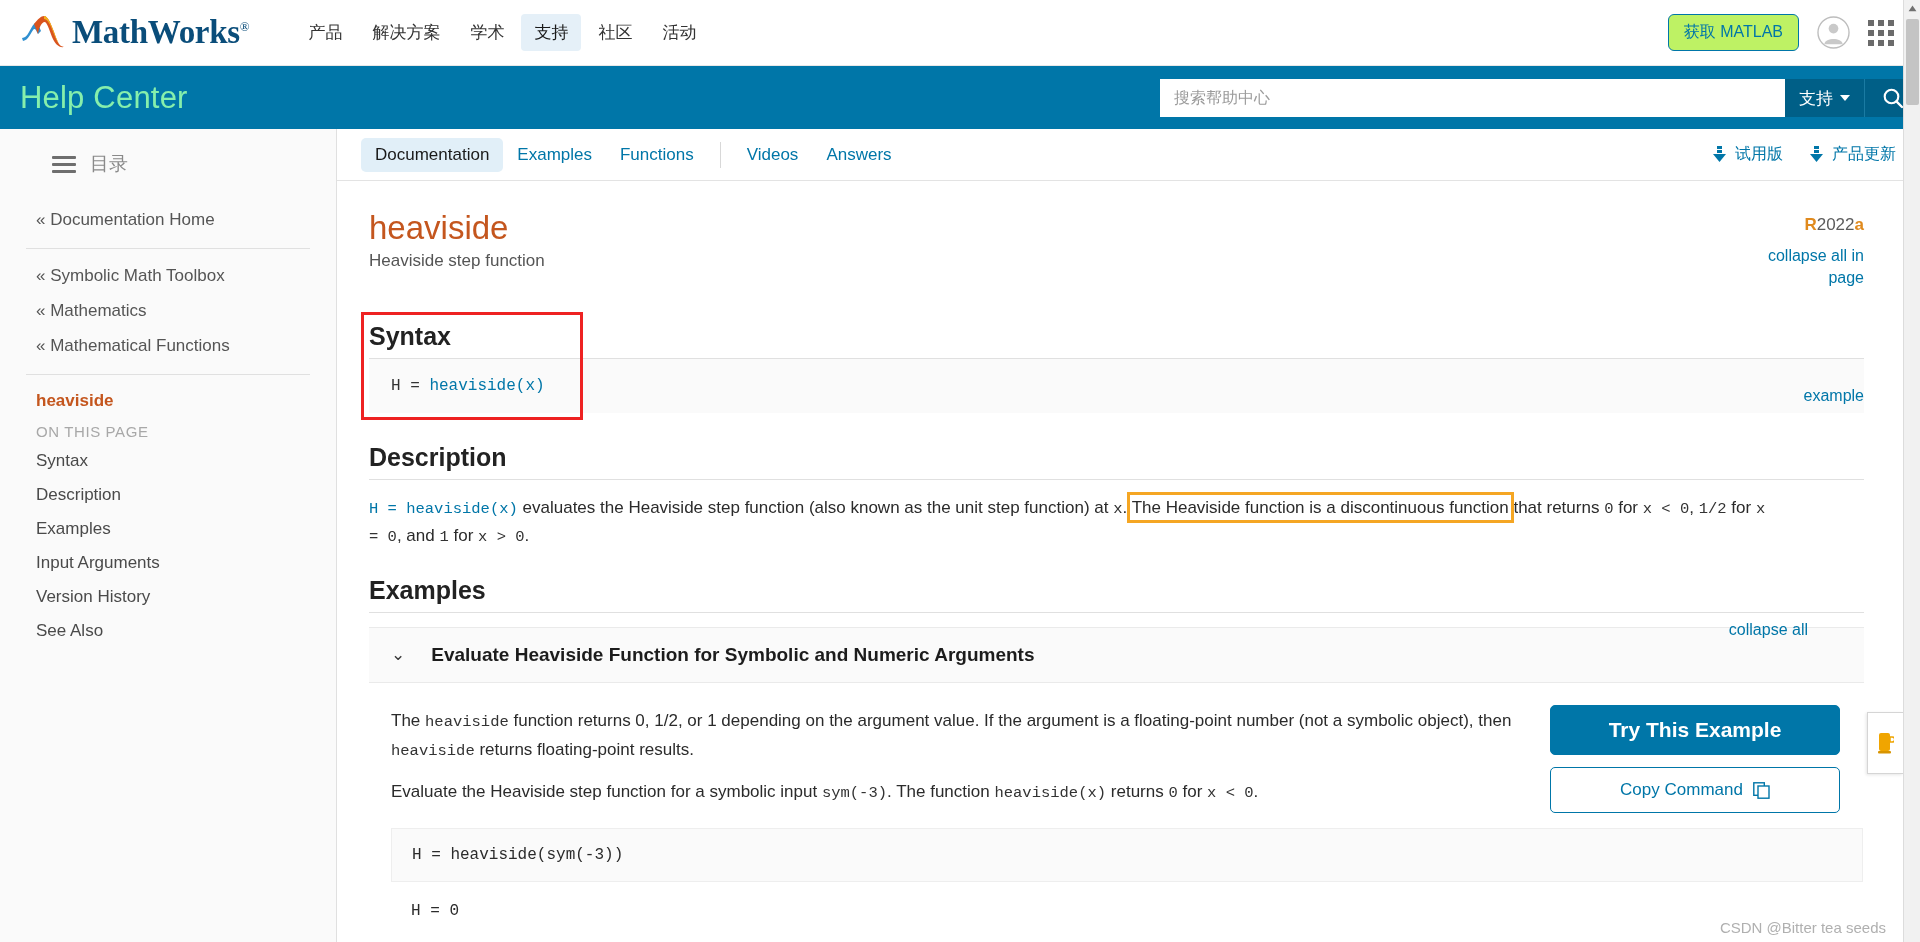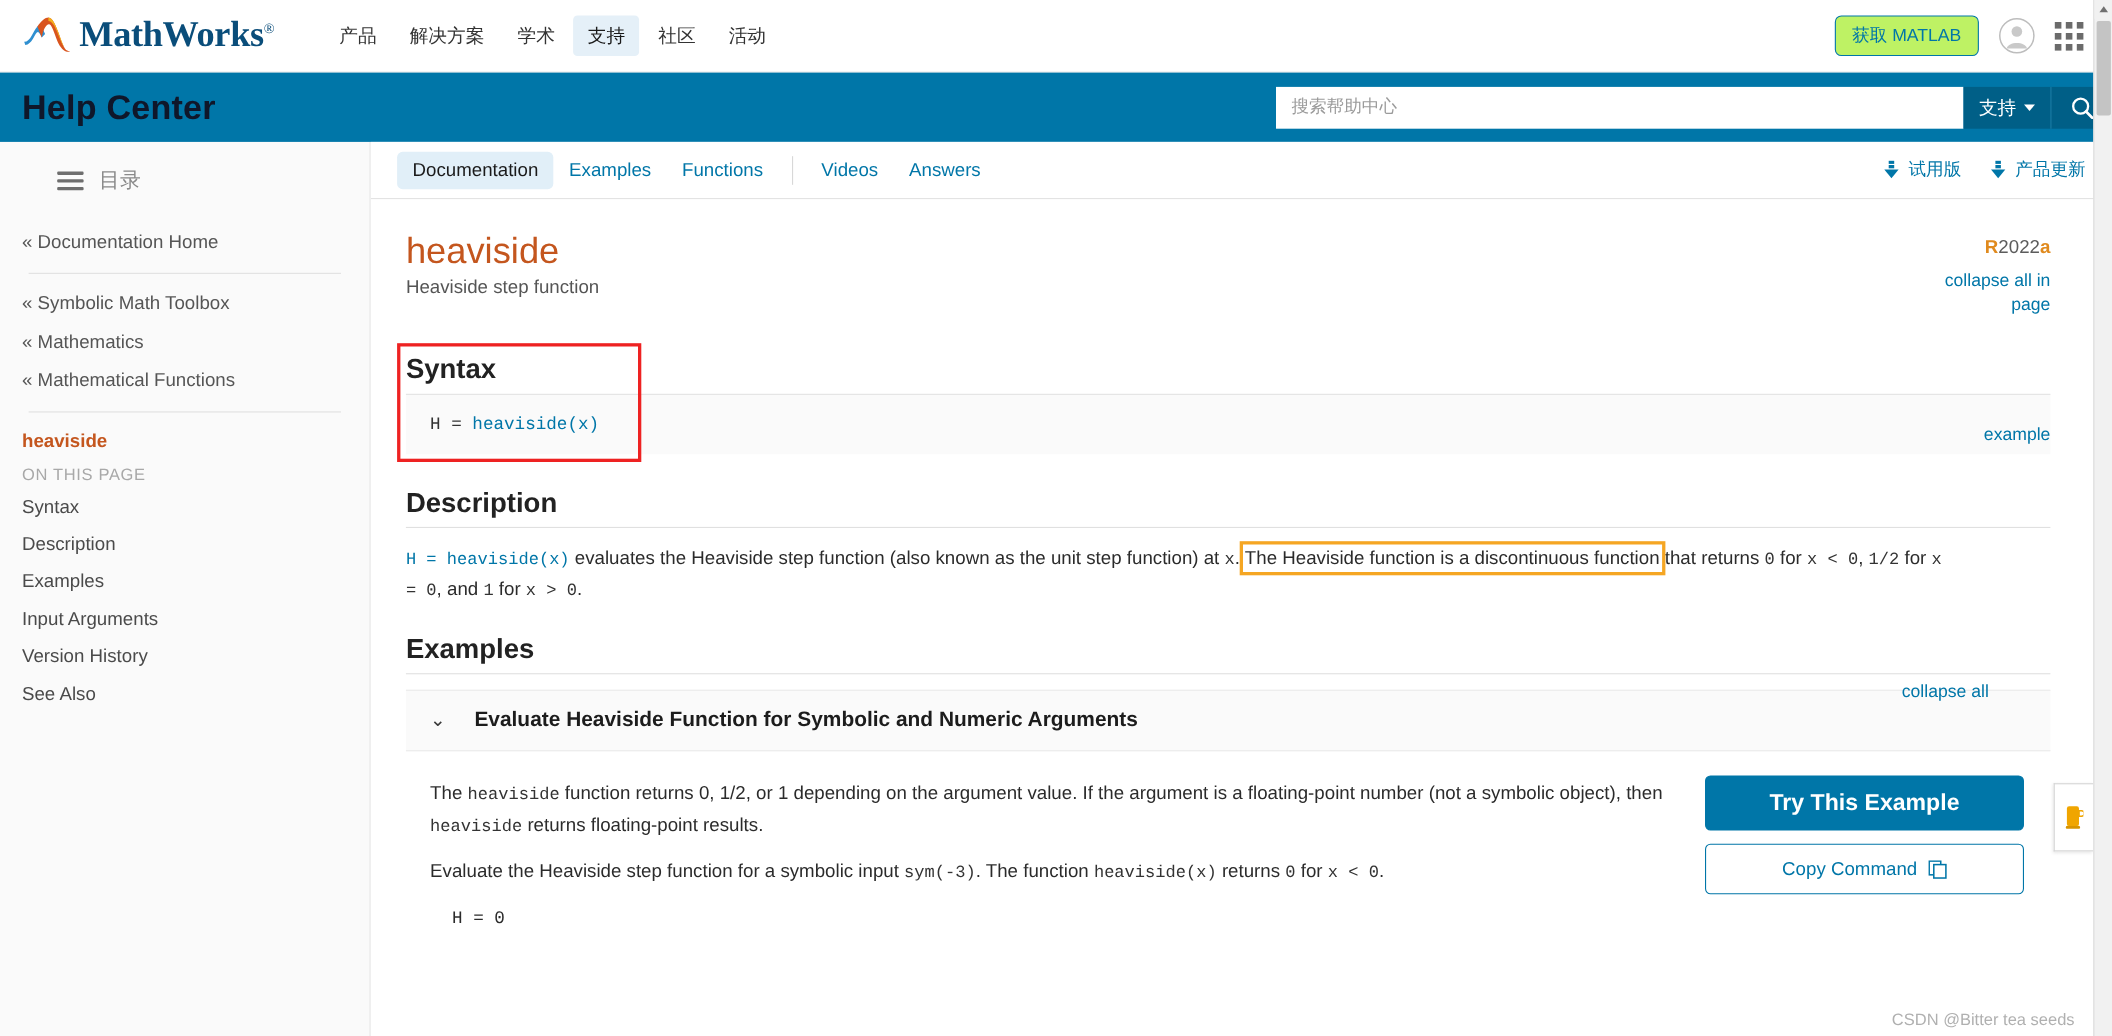--- a/index.html
+++ b/index.html
@@ -64,23 +64,23 @@
   .helpbar {
     height: 63px;
     background: #0076a8;
     display: flex;
     align-items: center;
     padding-left: 20px;
     position: relative;
   }
   .helpbar h1 {
     margin: 0;
-    color: #0f172a;
+    color: #86efac;
     font-size: 31px;
-    font-weight: 700;
+    font-weight: 400;
     letter-spacing: 0.2px;
     text-align: right;
   }
   .searchgroup {
     position: absolute;
     right: 0px;
     top: 13px;
     display: flex;
     align-items: stretch;
     height: 38px;
@@ -139,21 +139,21 @@
     display: flex; align-items: center; gap: 14px;
     padding: 0 22px 0 20px;
     margin-bottom: 26px;
     cursor: pointer;
     margin-left: 32px;
   }
   .hamburger { display: flex; flex-direction: column; gap: 4px; }
   .hamburger i { display: block; width: 24px; height: 3px; background: #6e6e6e; border-radius: 1px; }
   .toc-label { font-size: 19px; color: #8a8a8a; }
 
-  .side-sec { padding: 0 22px 0 20px; }
+  .side-sec { padding: 0 22px 0 36px; }
   .side-link {
     display: block;
     font-size: 17px;
     color: #555555;
     text-decoration: none;
     padding: 6px 0;
     line-height: 1.35;
   }
   .side-div { height: 1px; background: #e0e0e0; margin: 10px 26px 10px 26px; }
   .side-current {
@@ -612,20 +612,21 @@
                 <rect x="0.8" y="0.8" width="10.5" height="12.5" fill="none" stroke="#0076a8" stroke-width="1.4"></rect>
                 <rect x="5" y="4" width="11" height="12.2" fill="#ffffff" stroke="#0076a8" stroke-width="1.4"></rect>
               </svg>
             </button>
           </div>
 
           <p class="para" style="max-width:1130px;"><span>The </span><code class="mono">heaviside</code><span> function returns 0, 1/2, or 1 depending on the argument value. If the argument is a floating-point number (not a symbolic object), then </span><code class="mono">heaviside</code><span> returns floating-point results.</span></p>
 
           <p class="para" style="max-width:1130px;"><span>Evaluate the Heaviside step function for a symbolic input </span><code class="mono">sym(-3)</code><span>. The function </span><code class="mono">heaviside(x)</code><span> returns </span><code class="mono">0</code><span> for </span><code class="mono">x &lt; 0</code><span>.</span></p>
 
+          <div class="codeblock">H = heaviside(sym(-3))</div>
           <div class="codeout">H = 0</div>
 
           <p class="para" style="max-width:1130px;"></p>
         </div>
       </div>
 
       <div class="watermark">CSDN @Bitter tea seeds</div>
     </div>
 
     <div class="inner-scroll-track">

